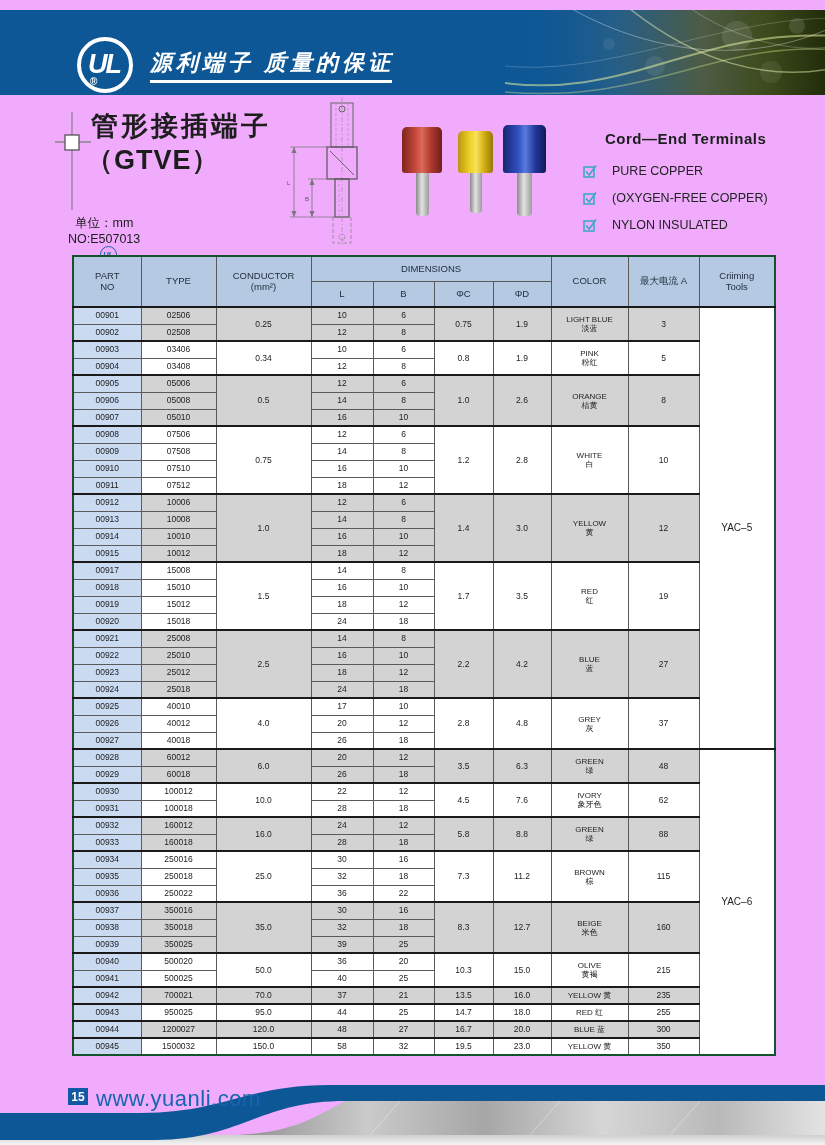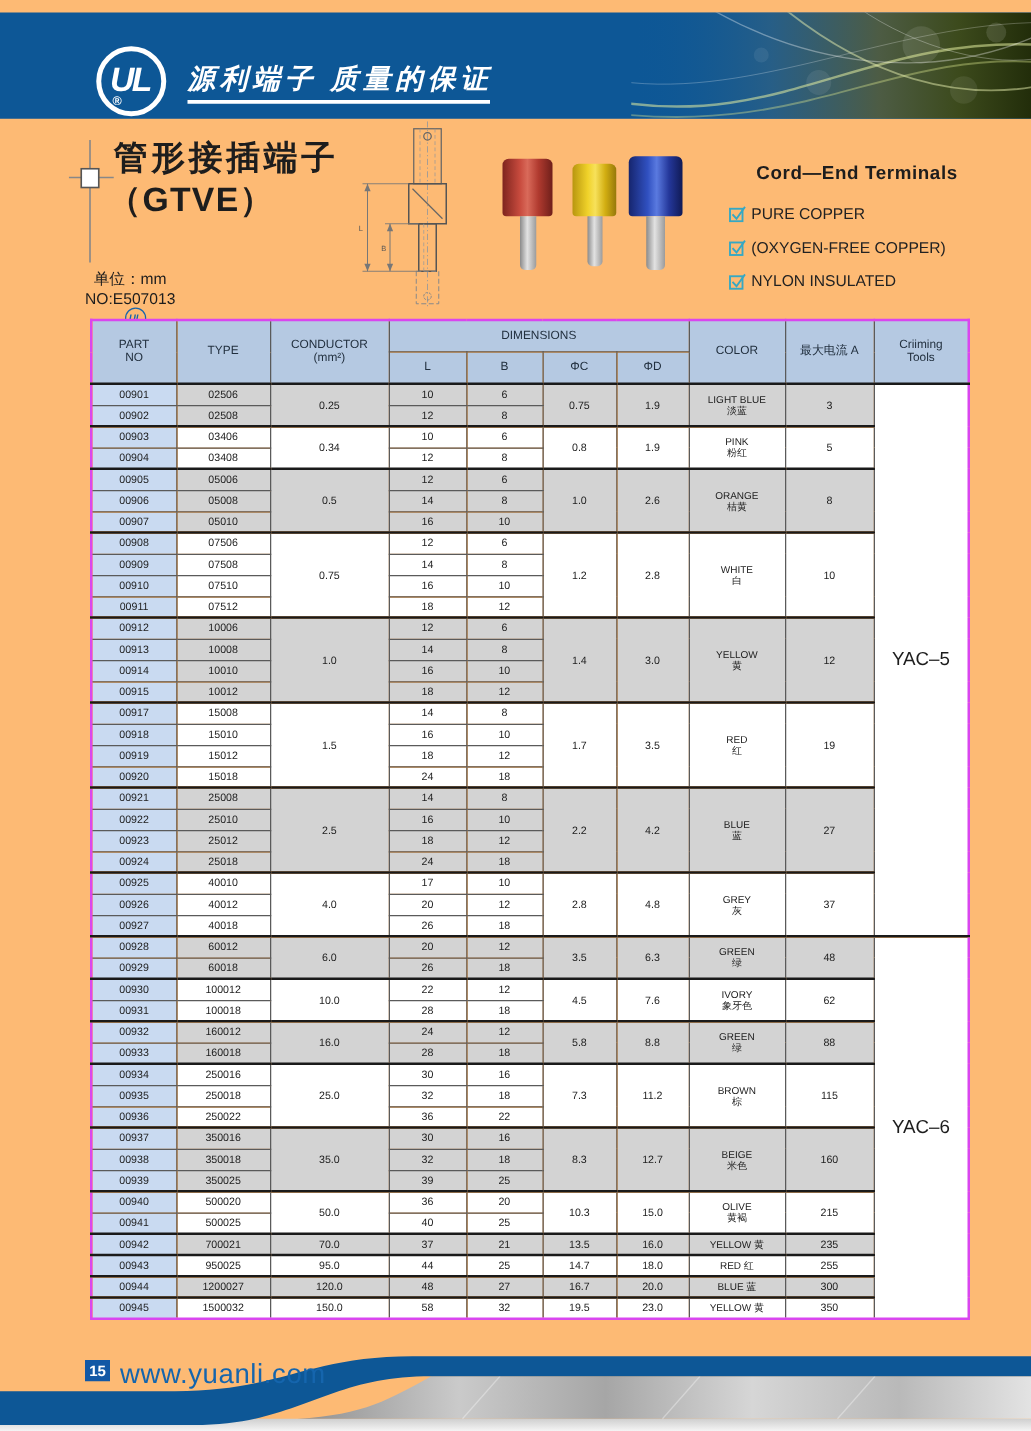--- a/index.html
+++ b/index.html
@@ -1,16 +1,16 @@
 <!DOCTYPE html>
 <html><head>
 <meta charset="utf-8">
 <style>
   html,body{margin:0;padding:0;}
-  .page{position:relative;width:825px;height:1145px;background:#fdba74;overflow:hidden;
+  .page{position:relative;width:825px;height:1145px;background:#f0abfc;overflow:hidden;
         font-family:"Liberation Sans",sans-serif;color:#1d1d1d;}
 
   
   .band{position:absolute;left:0;top:10px;width:825px;height:85px;background:#0d5796;}
   .deco{position:absolute;right:0;top:0;width:320px;height:85px;}
   .ul-logo{position:absolute;left:77px;top:27px;width:56px;height:56px;border:4px solid #fff;
            border-radius:50%;box-sizing:border-box;display:flex;align-items:center;justify-content:center;}
   .ul-logo .ul-txt{color:#fff;font-weight:bold;font-style:italic;font-size:27px;line-height:1;
                    letter-spacing:-2px;transform:translate(-1px,-1px);}
   .ul-reg{position:absolute;left:90px;top:66px;color:#fff;font-size:10px;font-weight:bold;}
@@ -22,37 +22,37 @@
   .title-cn{position:absolute;left:91px;top:108px;font-size:27px;font-weight:bold;letter-spacing:3px;}
   .title-en{position:absolute;left:86px;top:142px;font-size:27px;font-weight:bold;letter-spacing:1px;}
   .datum{position:absolute;left:55px;top:110px;}
   .tech-drawing{position:absolute;left:280px;top:97px;}
   .product{position:absolute;display:flex;flex-direction:column;align-items:center;}
   .sleeve{border-radius:5px 5px 3px 3px;width:100%;}
   .pin{border-radius:0 0 4px 4px;}
   .features{position:absolute;left:583px;top:130px;width:230px;}
   .features h3{margin:0 0 10px 22px;font-size:15px;letter-spacing:.5px;}
   .features ul{list-style:none;margin:0;padding:0;}
-  .features li{display:flex;align-items:center;gap:4px;height:27px;font-size:12.5px;color:#222;}
+  .features li{display:flex;align-items:center;gap:15px;height:27px;font-size:12.5px;color:#222;}
   .unit-line{position:absolute;left:68px;top:215px;font-size:12.5px;display:flex;align-items:center;flex-direction:column;}
   .unit-line .no{}
   .ul-mark{display:inline-flex;align-items:center;justify-content:center;width:17px;height:17px;
            border:1.6px solid #1565ad;border-radius:50%;color:#1565ad;font-size:7.5px;font-weight:bold;
            font-style:italic;margin-left:8px;box-sizing:border-box;}
 
   
   .table-wrap{position:absolute;left:72px;top:255px;}
-  table{border-collapse:collapse;table-layout:fixed;width:702px;border:2px solid #d946ef;}
+  table{border-collapse:collapse;table-layout:fixed;width:702px;border:2px solid #14532d;}
   th,td{border:1px solid #5a5a5a;text-align:center;vertical-align:middle;padding:0;overflow:hidden;}
   thead th{background:#b5c9e2;font-size:9.5px;font-weight:normal;color:#22303f;height:24px;line-height:1.15;}
   tbody tr{height:17px;}
   tbody td{font-size:8.5px;line-height:1.05;background:#fff;color:#1d1d1d;}
   tr.shade-gray td{background:#d3d3d3;}
   td.part{background:#c9daf1 !important;}
-  td.tools{background:#fff !important;font-size:15px;}
+  td.tools{background:#fff !important;font-size:10px;}
   tr.gs td{border-top:2px solid #1a1a1a;}
   thead tr:last-child th{border-bottom:2px solid #1a1a1a;}
   td.colorcell{font-size:8px;line-height:9px;}
 
   
   .footer-svg{position:absolute;left:0;top:1078px;}
   .page-badge{position:absolute;left:68px;top:1088px;width:20px;height:17px;background:#1258a5;
               color:#fff;font-size:12px;font-weight:bold;display:flex;align-items:center;justify-content:center;}
   .website{position:absolute;left:96px;top:1086px;font-size:22px;color:#1565ad;letter-spacing:.5px;}
 </style>

